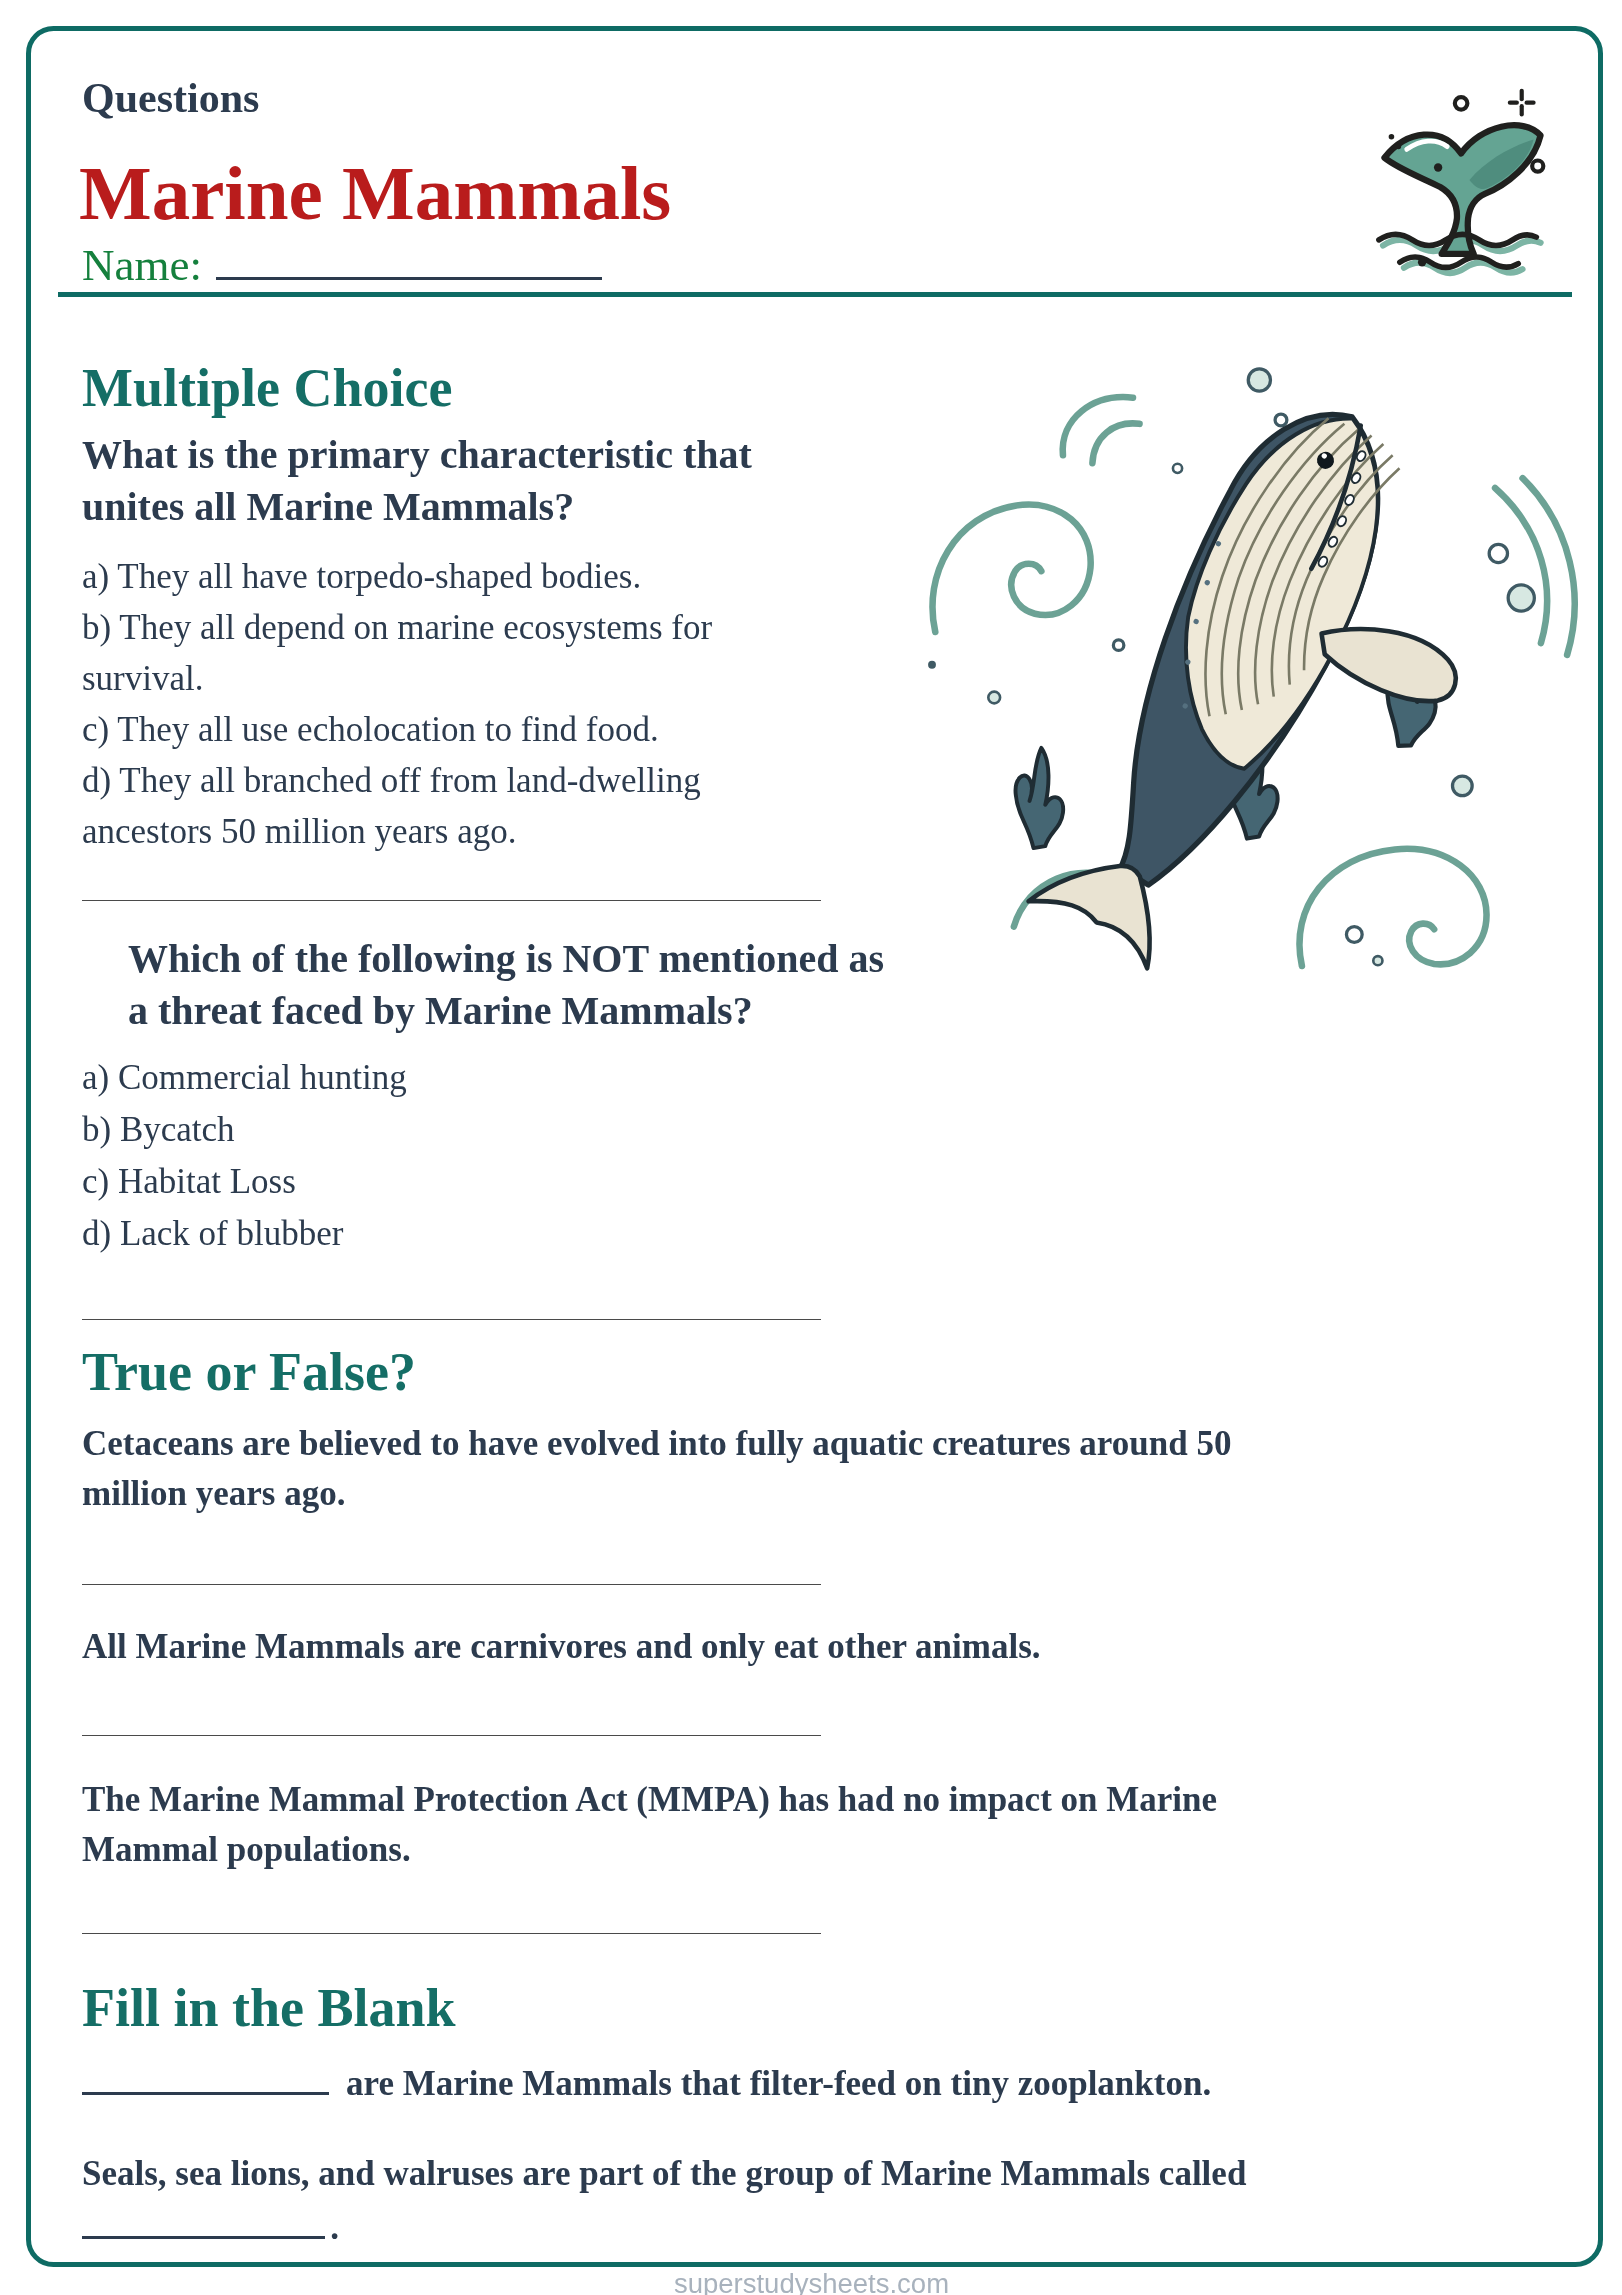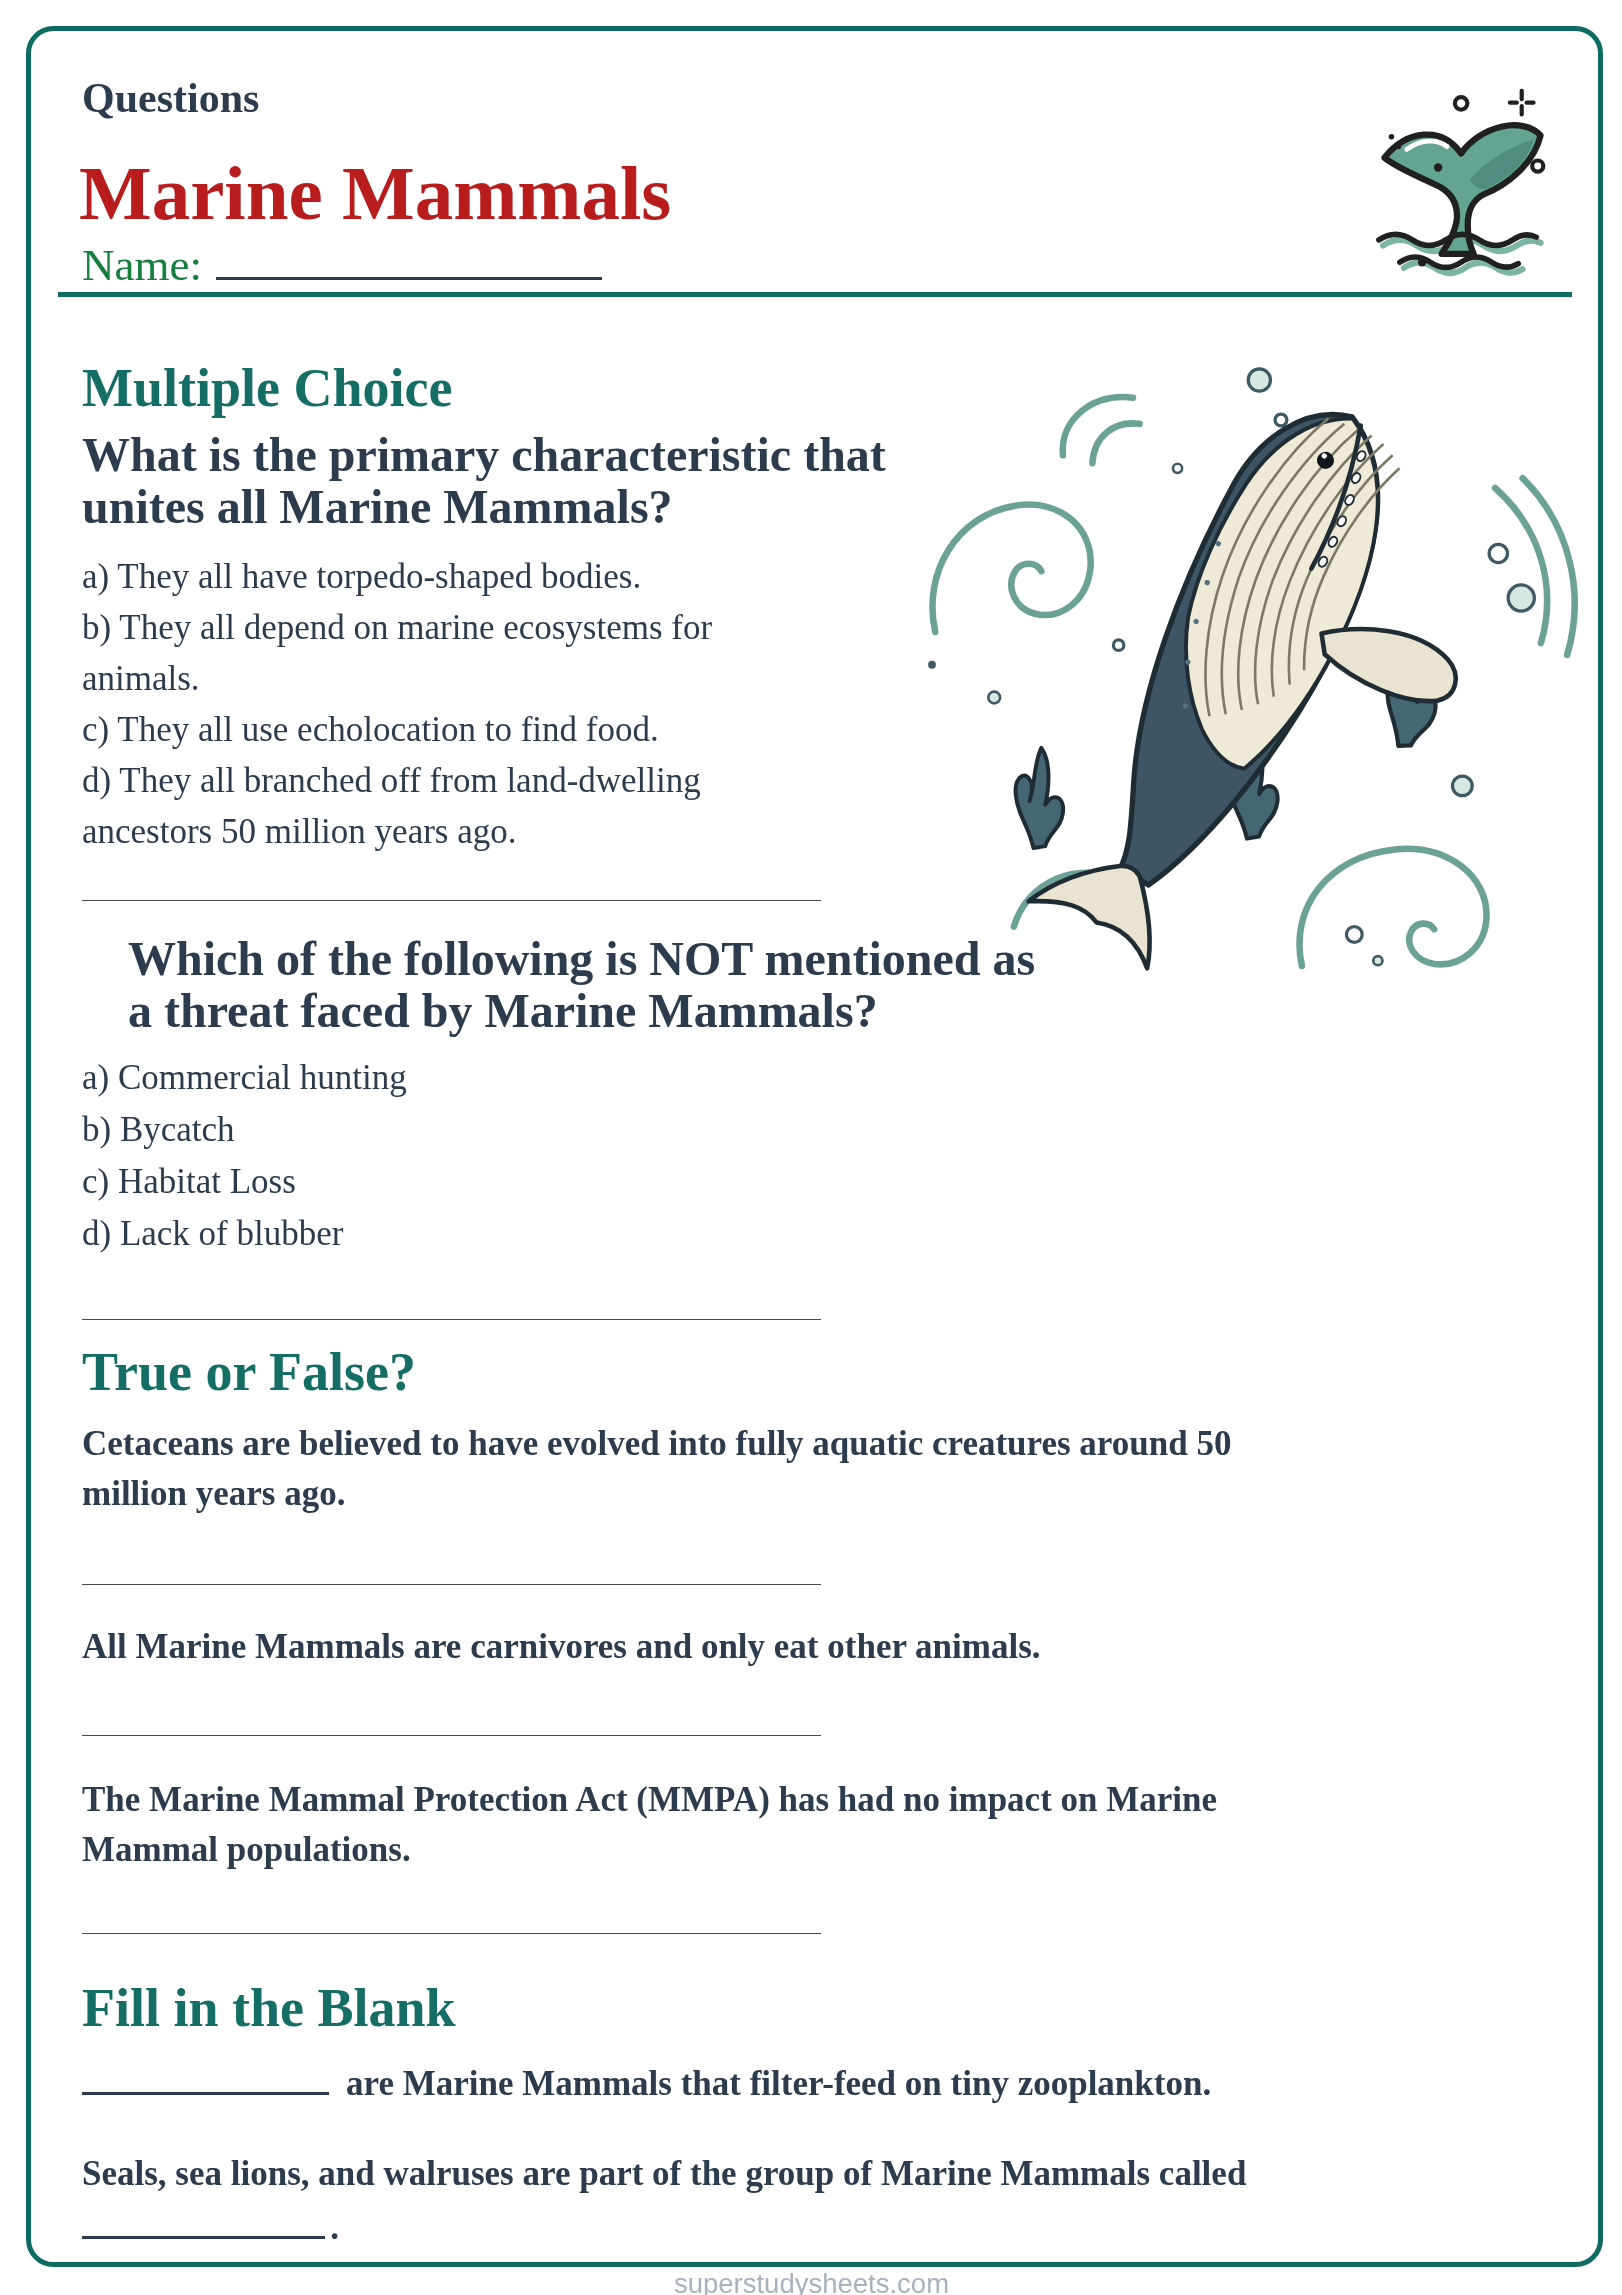--- a/index.html
+++ b/index.html
@@ -7,21 +7,21 @@
         font-family:"Liberation Serif","DejaVu Serif",serif;color:#2c3b4e;}
   .abs{position:absolute;}
   .frame{left:26px;top:26px;width:1577px;height:2241px;box-sizing:border-box;
          border:5.9px solid #0e6b64;border-radius:27.5px;background:transparent;}
   .eyebrow{left:82px;top:77px;font-size:42px;font-weight:bold;color:#2c3b4e;line-height:1;}
   .title{left:79px;top:147px;font-size:77px;font-weight:bold;color:#b91c1c;line-height:1.2;}
   .name-row{left:82px;top:243px;font-size:45px;color:#15803d;line-height:1;}
   .name-blank{display:inline-block;width:386px;border-bottom:3.3px solid #2c3b4e;margin-left:14.4px;height:2.6px;}
   .teal-hr{left:58px;top:292px;width:1514px;height:4.6px;background:#0e6b64;}
   .section-h{font-size:54px;font-weight:bold;color:#156e66;line-height:1;}
-  .q-bold{font-size:48px;font-weight:bold;line-height:52px;}
+  .q-bold{font-size:40px;font-weight:bold;line-height:52px;}
   .opts{font-size:35px;line-height:51px;}
   .opts2{font-size:35px;line-height:52px;}
   .tf{font-size:35px;font-weight:bold;line-height:50px;}
   .divider{height:1.3px;width:739px;background:#4a4a4a;left:82px;}
   .fb-line{font-size:35px;font-weight:bold;line-height:1;}
   .fb-blank{display:inline-block;width:247px;border-bottom:3.3px solid #2c3b4e;height:2.6px;margin-right:17px;}
   .fb-blank2{display:inline-block;width:243px;border-bottom:3.3px solid #2c3b4e;height:2.6px;margin-right:5.2px;}
   .footer{left:0;top:2268px;width:1623px;text-align:center;
           font-family:"Liberation Sans","DejaVu Sans",sans-serif;font-size:27.5px;color:#a8b2bd;}
   svg{display:block;}
@@ -73,21 +73,21 @@
   <div class="abs section-h" style="left:82px;top:361px;">Multiple Choice</div>
 
   <div class="abs q-bold" style="left:82px;top:429px;">
     <div>What is the primary characteristic that</div>
     <div>unites all Marine Mammals?</div>
   </div>
 
   <div class="abs opts" style="left:82px;top:551px;">
     <div>a) They all have torpedo-shaped bodies.</div>
     <div>b) They all depend on marine ecosystems for</div>
-    <div>animals.</div>
+    <div>survival.</div>
     <div>c) They all use echolocation to find food.</div>
     <div>d) They all branched off from land-dwelling</div>
     <div>ancestors 50 million years ago.</div>
   </div>
 
   <div class="abs divider" style="top:900px;"></div>
 
   <div class="abs q-bold" style="left:82px;top:933px;line-height:52px;margin-left:46px;">
     <div>Which of the following is NOT mentioned as</div>
     <div>a threat faced by Marine Mammals?</div>

